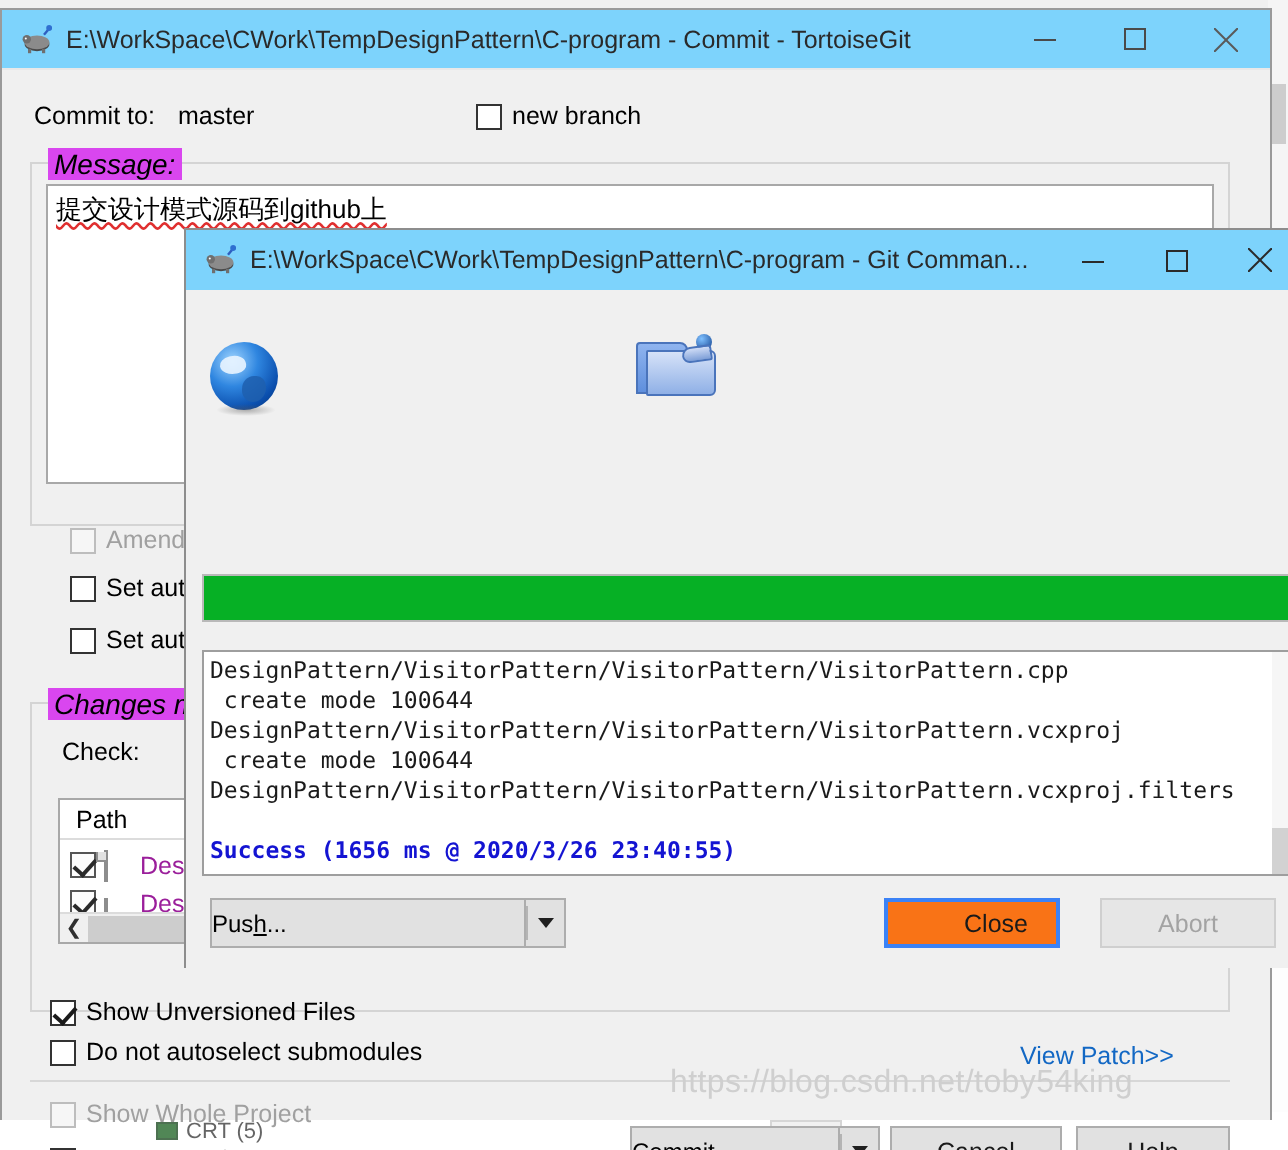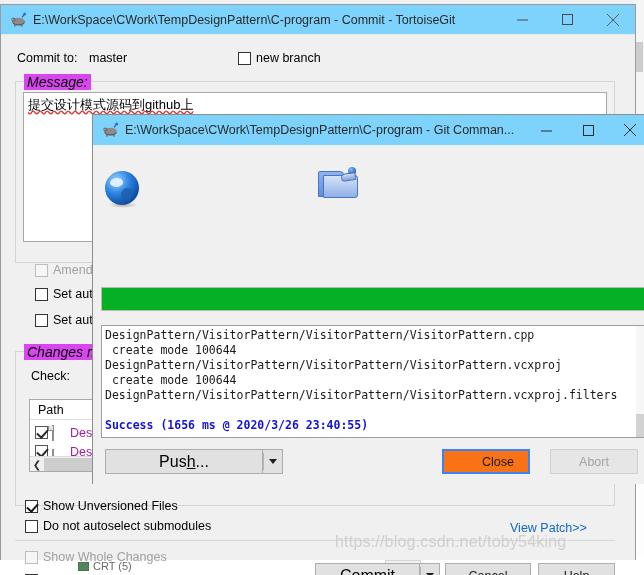--- a/index.html
+++ b/index.html
@@ -132,22 +132,22 @@
   .btn {
     position: absolute; background: #e1e1e1; border: 1px solid #adadad;
     display: flex; align-items: center; justify-content: center;
     font-size: 12.5px; color: #1a1a1a; white-space: nowrap;
   }
   .btn.focus { border: 2px solid #3b82f6; background: #f97316; padding-left: 24px; }
   .btn.dis { color: #a3a3a3; background: #e6e6e6; border-color: #cfcfcf; }
   .split { position: absolute; display: flex; }
   .split .main {
     background: #e1e1e1; border: 1px solid #adadad; border-right: none;
-    display: flex; align-items: center; justify-content: center; flex: 1 1 auto;
-    font-size: 16px;
+    display: flex; align-items: center; flex: 1 1 auto;
+    font-size: 12px;
   }
   .split .arrow {
     width: 21px; background: #e1e1e1; border: 1px solid #adadad;
     display: flex; align-items: center; justify-content: center;
     position: relative;
   }
   .split .arrow::before {
     content: ""; position: absolute; left: 0; top: 3px; bottom: 3px; width: 1px; background: #b4b4b4;
   }
   .tri-d { width: 0; height: 0; border-left: 4px solid transparent; border-right: 4px solid transparent; border-top: 5px solid #1f1f1f; }
@@ -385,21 +385,21 @@
       </div>
       <div class="cb" style="left:24px; top:484px;">
         <span class="box"></span>
         <span>Do not autoselect submodules</span>
       </div>
 
       <div class="hr" style="left:14px; top:505px; width:600px;"></div>
 
       <div class="cb dim" style="left:24px; top:515px;">
         <span class="box"></span>
-        <span>Show Whole Changes</span>
+        <span>Show Whole Project</span>
       </div>
       <div class="cb" style="left:24px; top:538px;">
         <span class="box"></span>
         <span>Message only</span>
       </div>
 
       <div class="link" style="left:509px; top:486px;">View Patch&gt;&gt;</div>
 
       <div class="split" style="left:314px; top:528px; width:125px; height:25px;">
         <span class="main">C<u>o</u>mmit</span>

